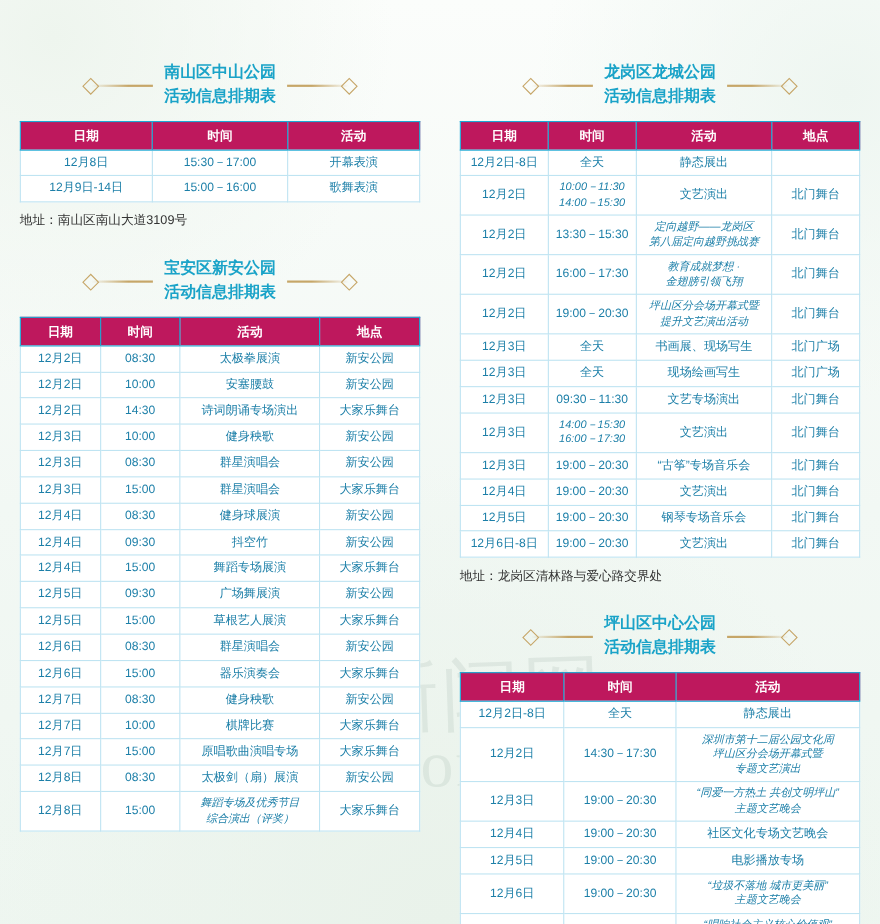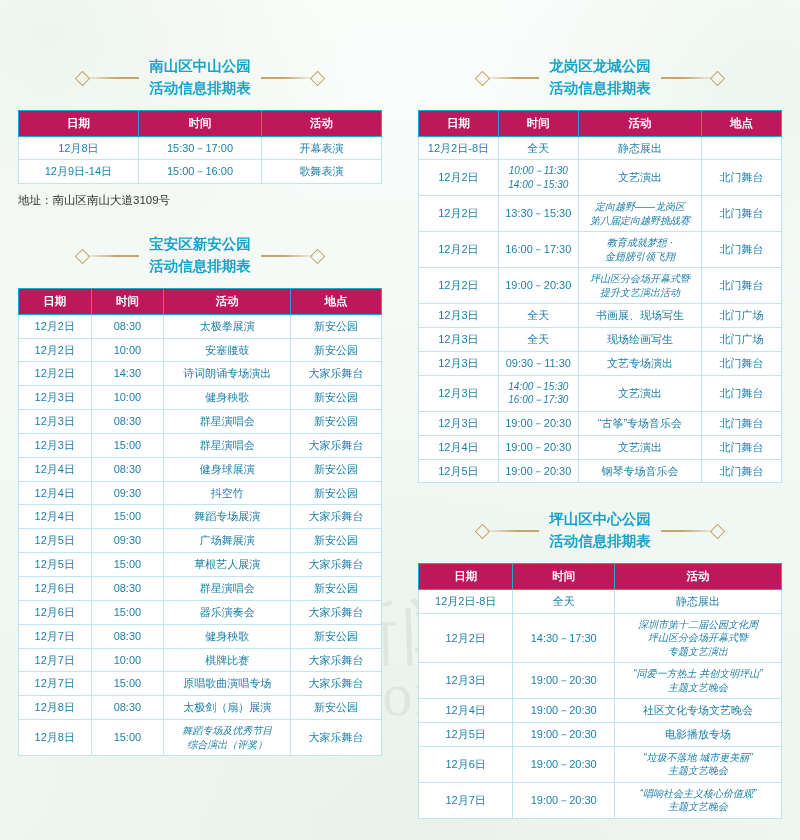--- a/index.html
+++ b/index.html
@@ -364,22 +364,29 @@
                 <td>19:00－20:30</td>
                 <td>文艺演出</td>
                 <td>北门舞台</td>
               </tr>
               <tr>
                 <td>12月5日</td>
                 <td>19:00－20:30</td>
                 <td>钢琴专场音乐会</td>
                 <td>北门舞台</td>
               </tr>
+              <tr>
+                <td>12月6日-8日</td>
+                <td>19:00－20:30</td>
+                <td>文艺演出</td>
+                <td>北门舞台</td>
+              </tr>
             </tbody>
           </table>
+          <div class="addr">地址：龙岗区清林路与爱心路交界处</div>
         </div>
       </div>
     <div style="height:26px"></div>
     <div id="sec-3">
         <div>
           <div class="sec-head">
             <span class="orn"></span>
             <div class="sec-title"><span>坪山区中心公园</span><span class="t2">活动信息排期表</span></div>
             <span class="orn right"></span>
           </div>

